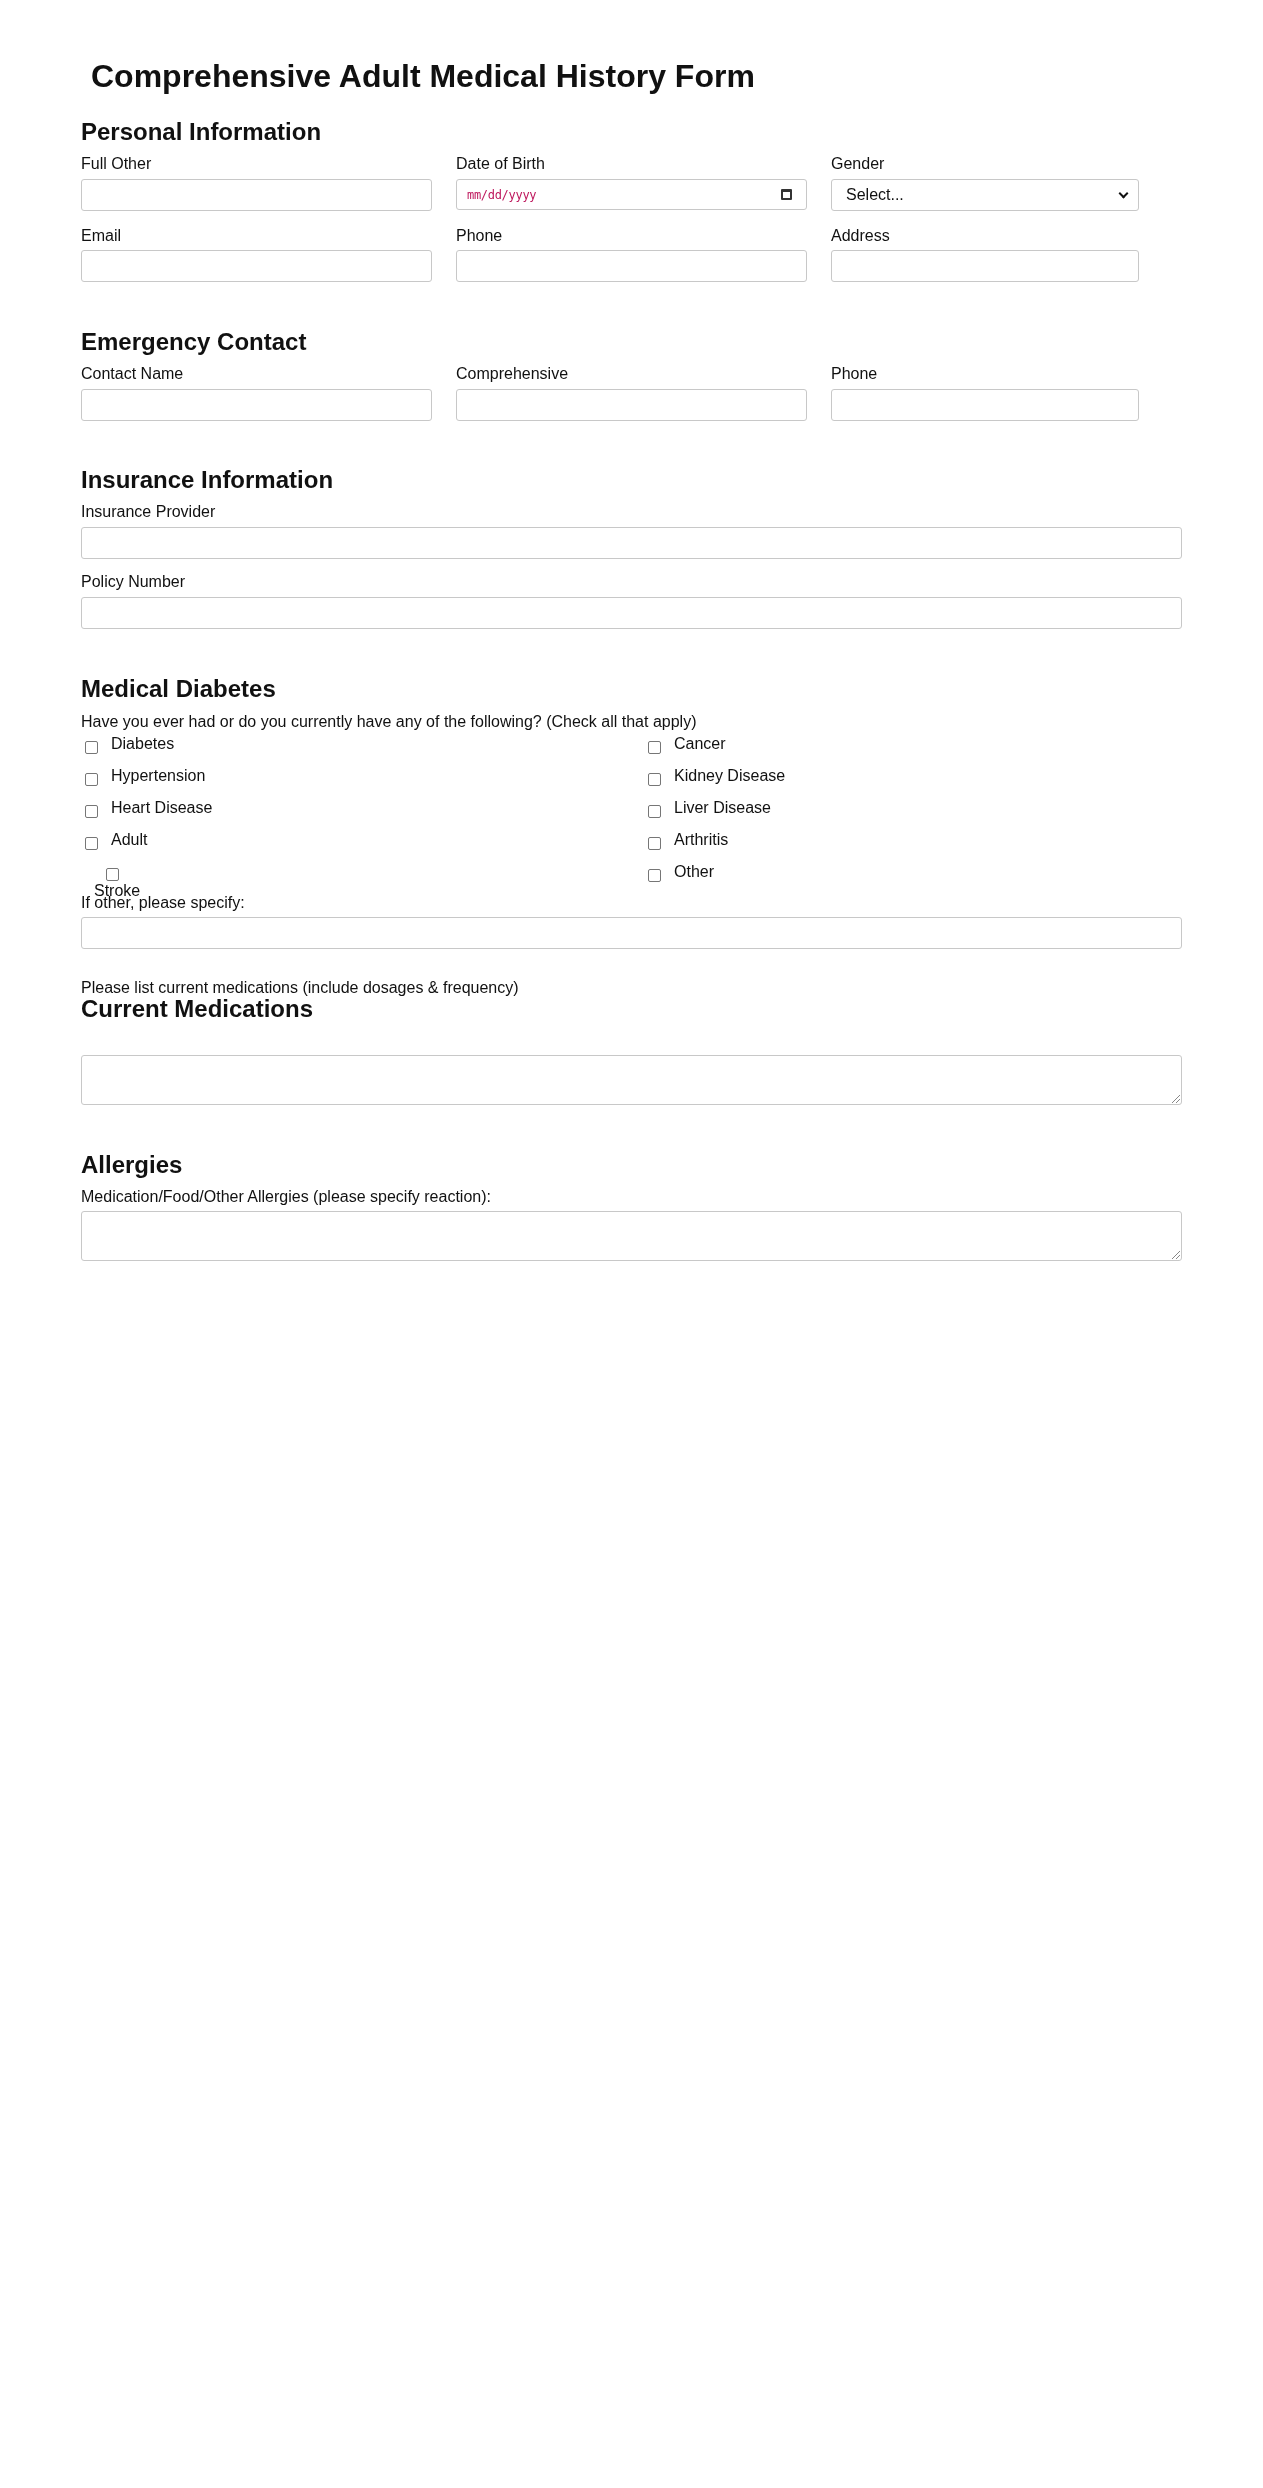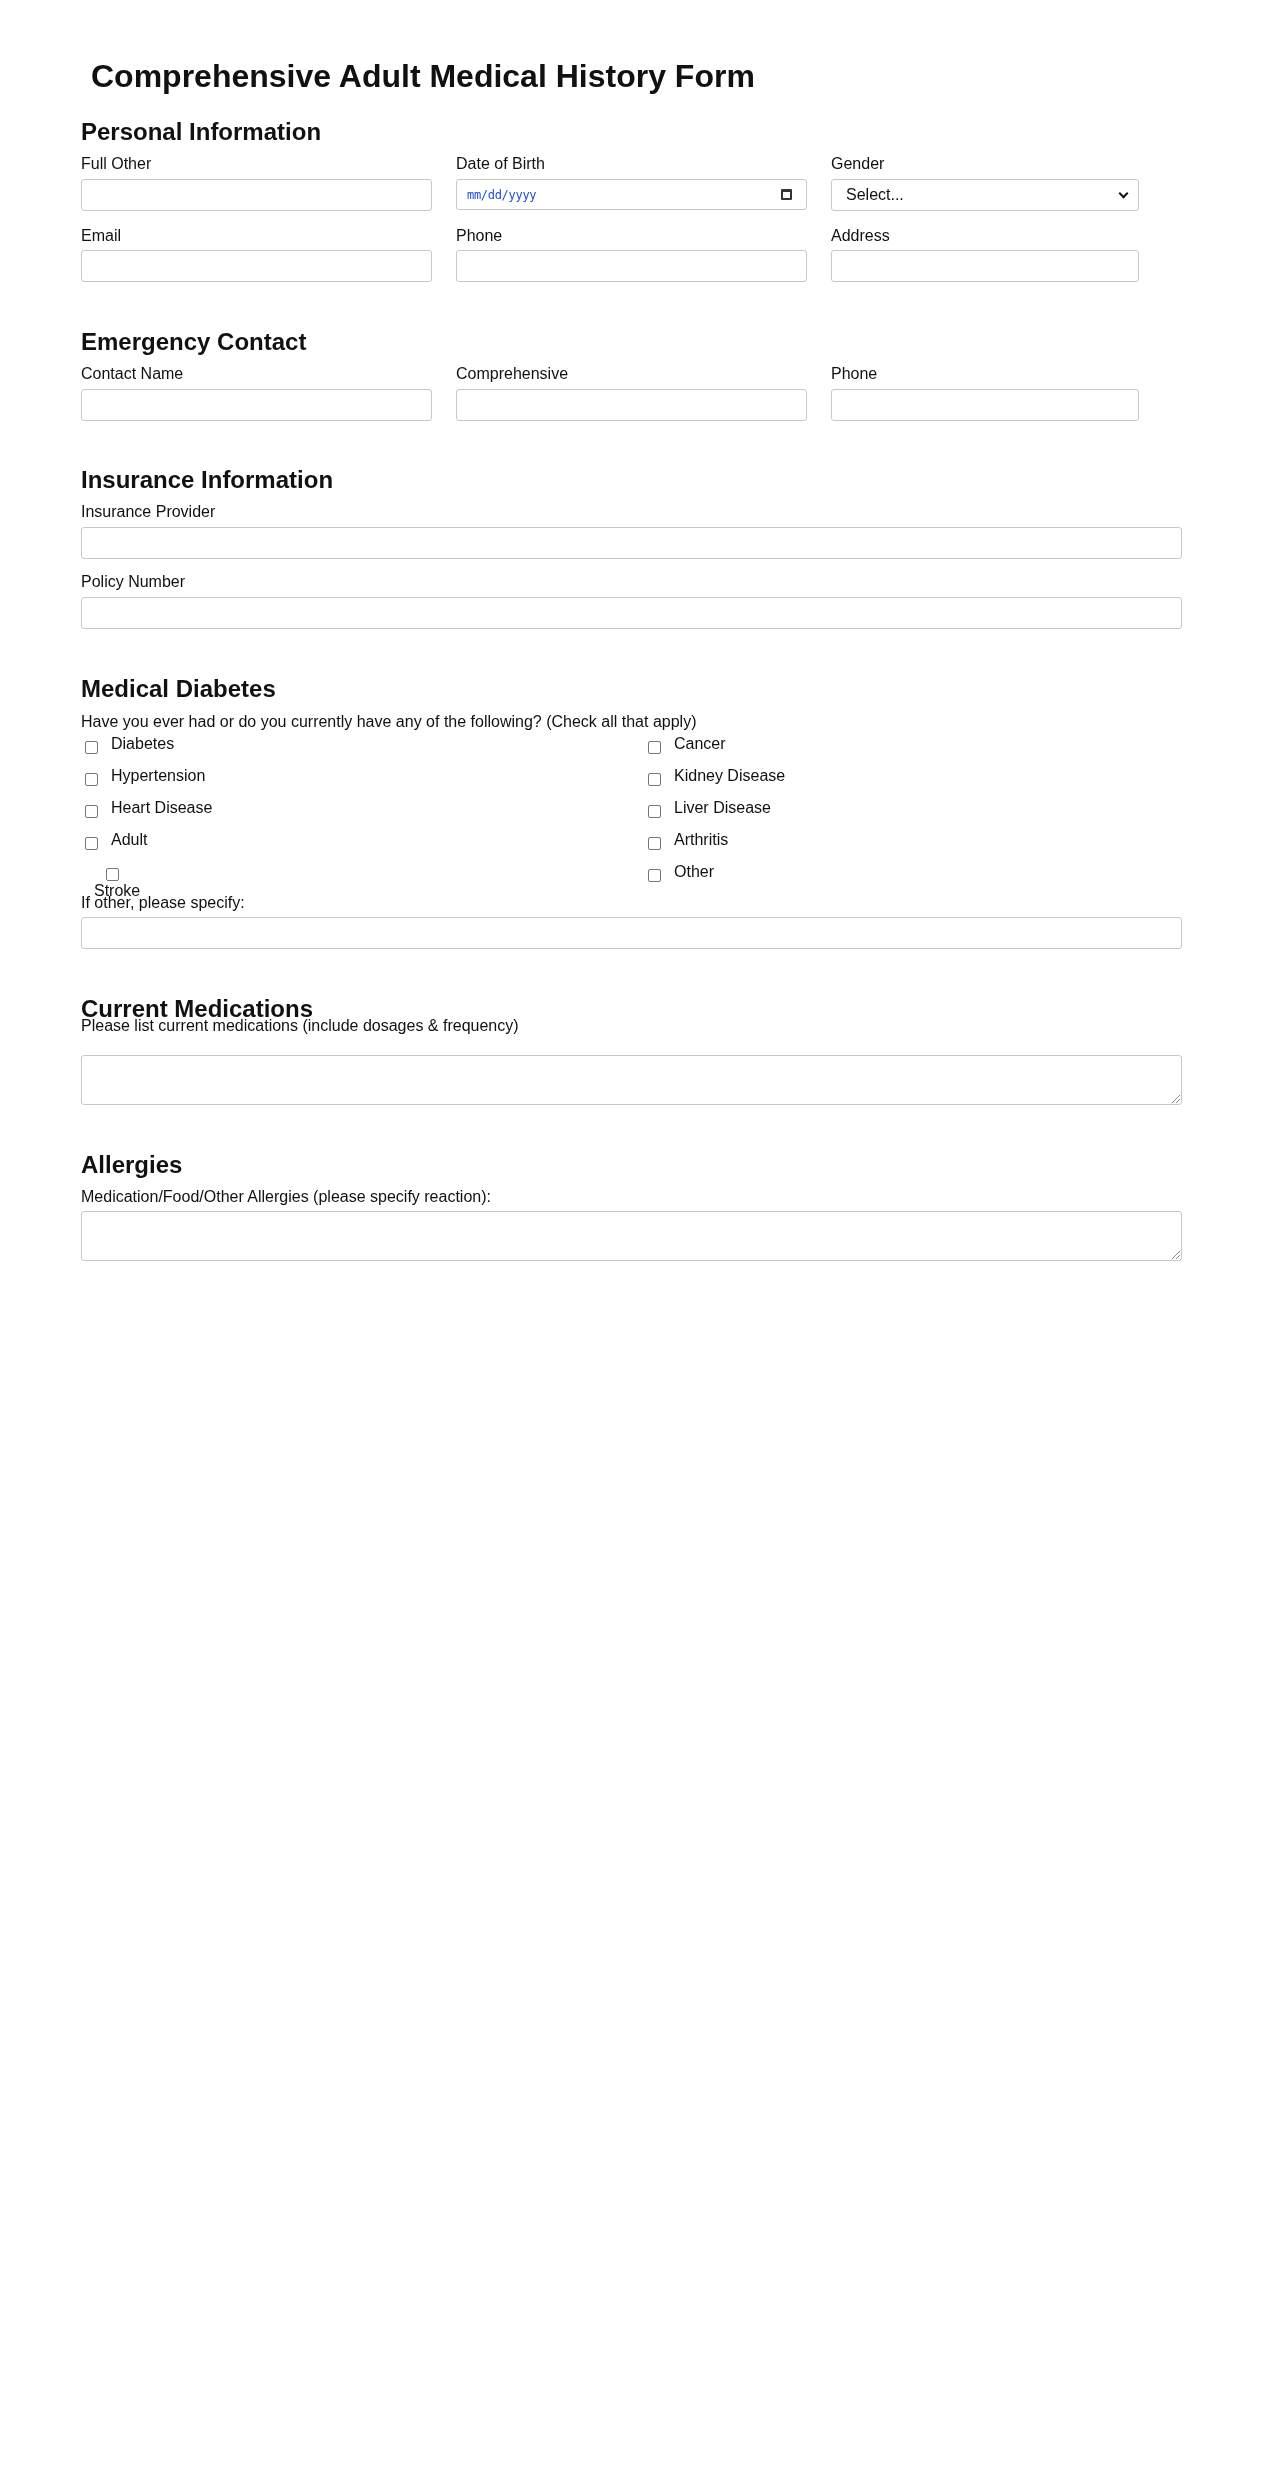--- a/index.html
+++ b/index.html
@@ -60,21 +60,21 @@
     .full { left: 0; width: 1101px; }
     .date-field {
       display: flex;
       align-items: center;
       justify-content: space-between;
       padding: 0 10px 0 10px;
     }
     .date-text {
       font-family: "DejaVu Sans Mono", "Liberation Mono", monospace;
       font-size: 12px;
-      color: #1d4ed8;
+      color: #be185d;
       letter-spacing: -0.3px;
     }
     .cal-icon {
       width: 11px;
       height: 11px;
       border: 2px solid #333;
       border-top-width: 3px;
       border-radius: 1px;
       display: inline-block;
       margin-right: 4px;
@@ -225,21 +225,21 @@
   </div>
   <div class="cb-row" style="top:862px;left:563px;">
     <span class="cb"></span>
     <span class="cb-label">Other</span>
   </div>
 
   <span class="label abs" style="top:893px;left:0;">If other, please specify:</span>
   <input class="field full" style="top: 917px;" type="text" value="">
 
   <h2 class="abs" style="top:995px;left:0;">Current Medications</h2>
-  <span class="label abs" style="top:1016px;left:0;">Please list current medications (include dosages &amp; frequency)</span>
+  <span class="label abs" style="top:978px;left:0;">Please list current medications (include dosages &amp; frequency)</span>
   <div class="field full textarea" style="top:1055px;">
     <span class="resize-icon"></span>
   </div>
 
   <h2 class="abs" style="top:1151px;left:0;">Allergies</h2>
   <span class="label abs" style="top:1187px;left:0;">Medication/Food/Other Allergies (please specify reaction):</span>
   <div class="field full textarea" style="top:1211px;">
     <span class="resize-icon"></span>
   </div>
 

